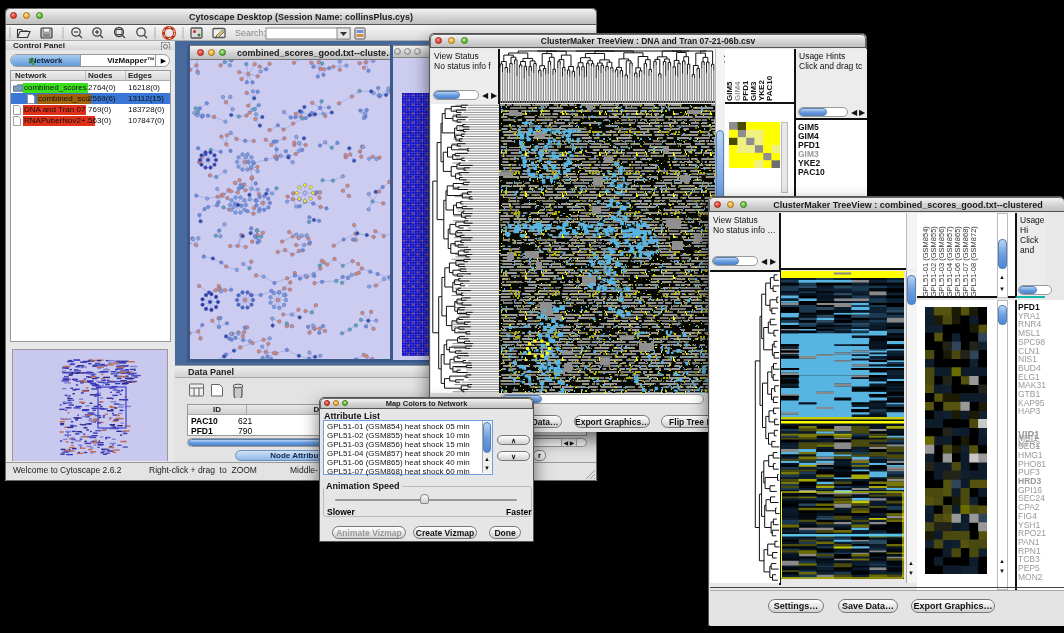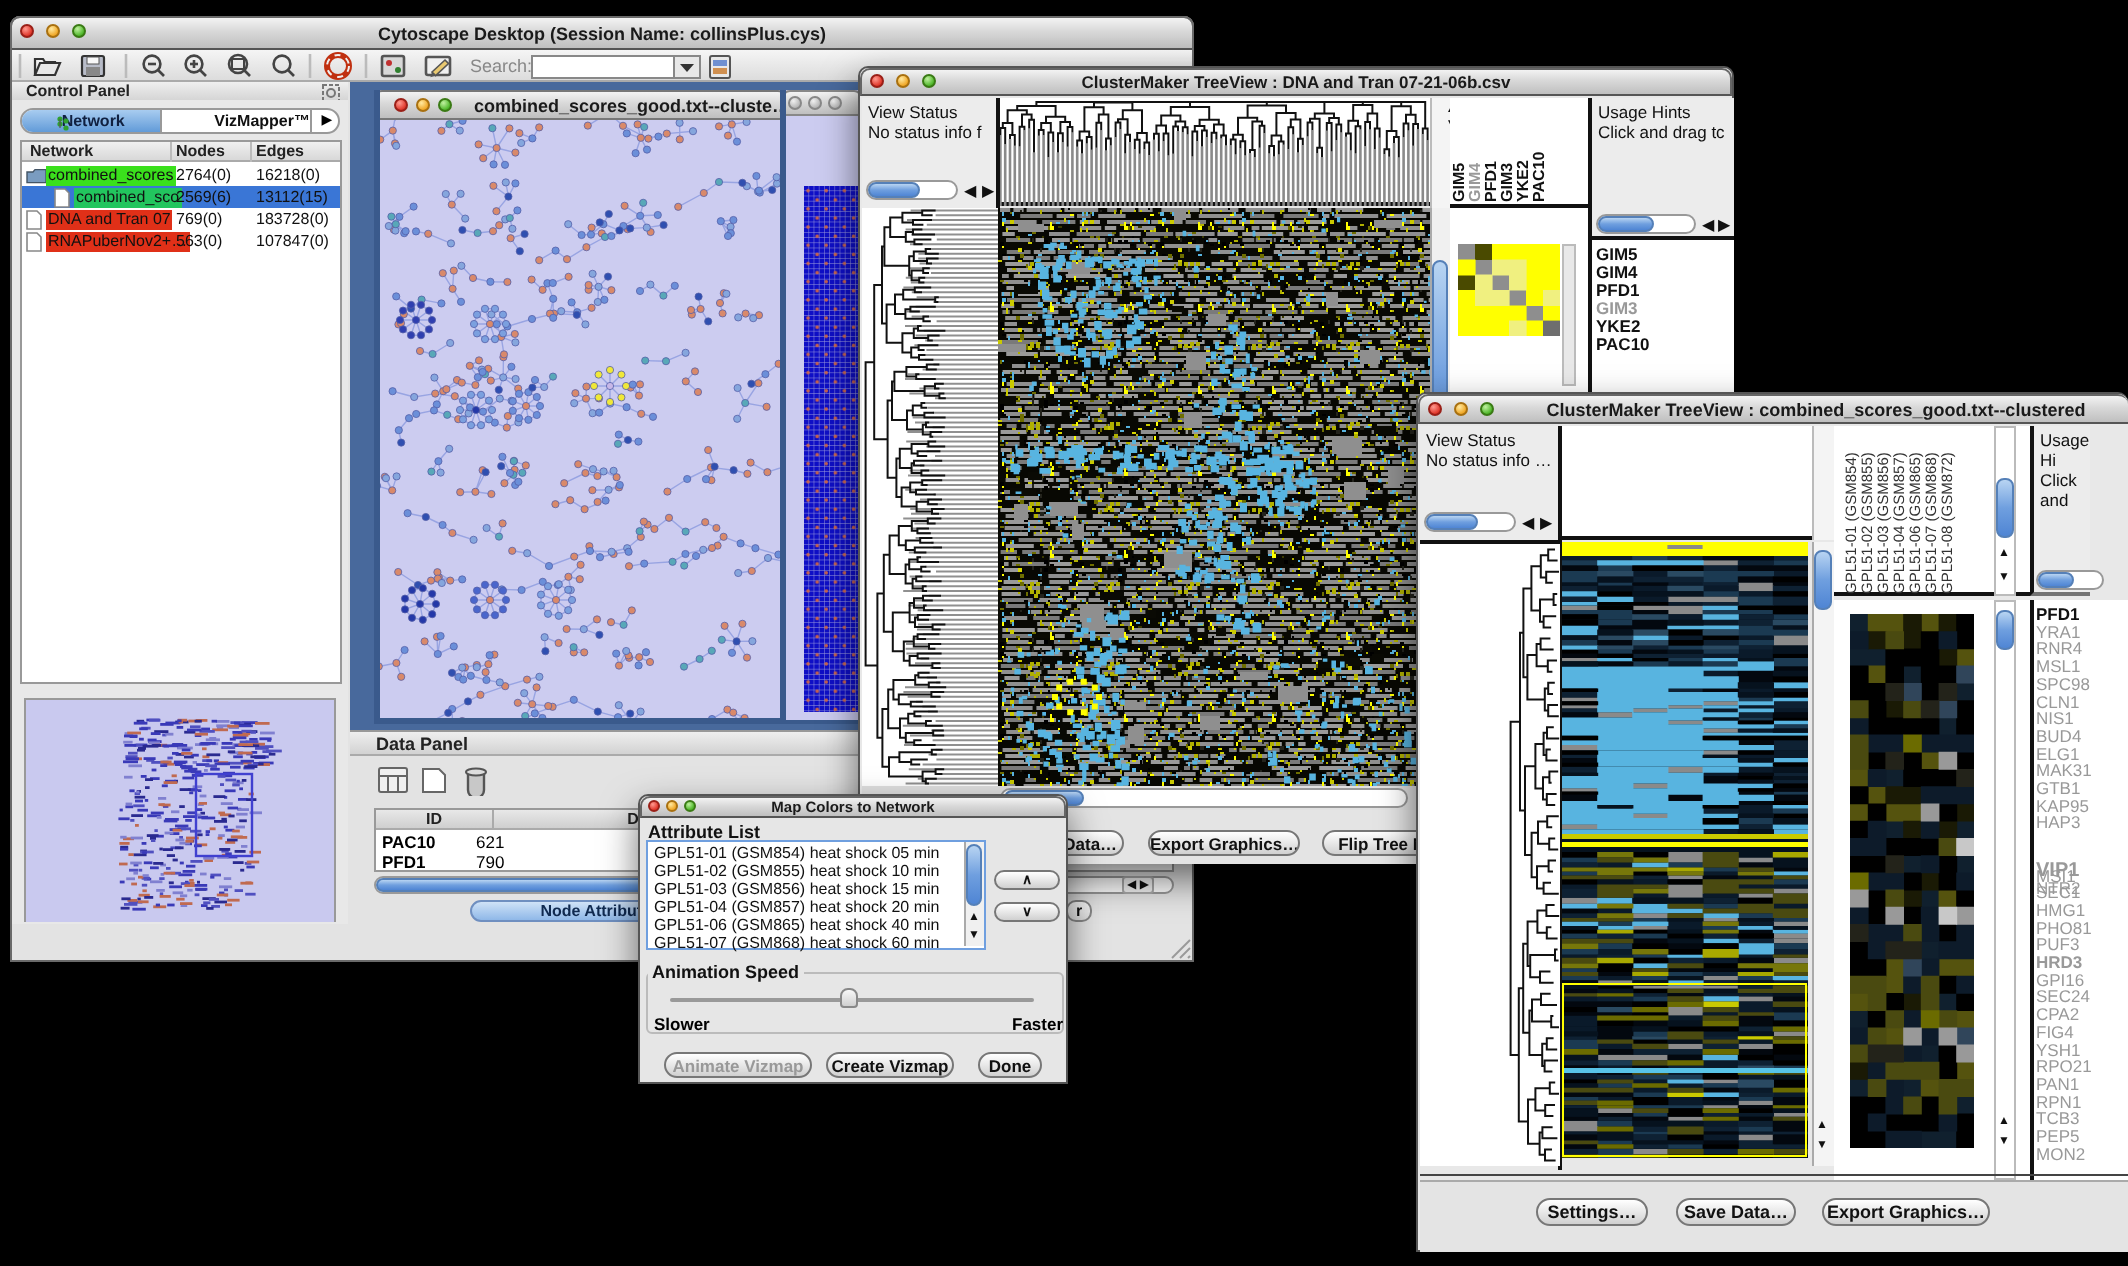--- a/index.html
+++ b/index.html
@@ -93,21 +93,21 @@
           <path d="M0.5 2 h3 l1-1.2 h5.5 v6.5 h-9.5 z" fill="#7a9cc0" stroke="#456" stroke-width="0.7"></path>
         </svg>
         <span class="abs" style="left:12px;top:0.5px;background:#3ae01c;padding:0 1px;height:10px">combined_scores</span>
         <span class="abs" style="left:77px;top:0.5px">2764(0)</span>
         <span class="abs" style="left:117px;top:0.5px">16218(0)</span>
       </div>
       <div class="abs" style="left:0;top:22px;width:100%;height:11px;background:#3a76d6;font-size:8px;color:#111">
         <svg class="abs" style="left:16px;top:0.5px" width="8" height="10">
           <path d="M0.5 0.5 h5 l2 2 v7 h-7 z" fill="#fff" stroke="#888" stroke-width="0.8"></path>
         </svg>
-        <span class="abs" style="left:26px;top:0.5px;background:#22c55e;padding:0 1px;height:10px">combined_sco</span>
+        <span class="abs" style="left:26px;top:0.5px;background:#a16207;padding:0 1px;height:10px">combined_sco</span>
         <span class="abs" style="left:77px;top:0.5px">2569(6)</span>
         <span class="abs" style="left:117px;top:0.5px">13112(15)</span>
       </div>
       <div class="abs" style="left:0;top:33px;width:100%;height:11px;font-size:8px;color:#111">
         <svg class="abs" style="left:2px;top:0.5px" width="8" height="10">
           <path d="M0.5 0.5 h5 l2 2 v7 h-7 z" fill="#fff" stroke="#888" stroke-width="0.8"></path>
         </svg>
         <span class="abs" style="left:12px;top:0.5px;background:#e03018;padding:0 1px;height:10px">DNA and Tran 07</span>
         <span class="abs" style="left:77px;top:0.5px">769(0)</span>
         <span class="abs" style="left:117px;top:0.5px">183728(0)</span>
@@ -558,20 +558,25 @@
         <div class="abs" style="left:3px;top:11px;font-size:8.5px;font-weight:bold">PAC10</div>
         <div class="abs" style="left:50px;top:11px;font-size:8.5px">621</div>
         <div class="abs" style="left:3px;top:21px;font-size:8.5px;font-weight:bold">PFD1</div>
         <div class="abs" style="left:50px;top:21px;font-size:8.5px">790</div>
       </div>
       <div class="sbtrack" style="left:12px;top:73px;width:400px;height:9px"></div>
       <div class="sbthumb" style="left:13px;top:74px;width:340px;height:7px"></div>
       <div class="abs" style="left:386px;top:73px;width:16px;height:9px;background:#f4f4f4;border:1px solid #aaa;border-radius:2px;font-size:6px;line-height:8px;text-align:center;color:#111">◀ ▶</div>
       <div class="abs" style="left:358px;top:85px;width:13px;height:11px;background:linear-gradient(#fff,#ddd);border:1px solid #888;border-radius:5px 5px 5px 5px;font-size:8px;font-weight:bold;text-align:center;line-height:10px;color:#111">r</div>
       <div class="abs" style="left:60px;top:85px;width:160px;height:11px;background:linear-gradient(#cfe2f7,#8fb8e8);border:1px solid #6f8fc0;border-radius:6px;font-size:8px;font-weight:bold;text-align:center;line-height:10px;color:#102a50">Node Attribute Browser</div>
+    </div>
+    <div class="abs" style="left:1px;top:454px;width:590px;height:18px;border-top:1px solid #999;font-size:8.5px;color:#222;background:#e3e3e3">
+      <span class="abs" style="left:7px;top:2px">Welcome to Cytoscape 2.6.2</span>
+      <span class="abs" style="left:143px;top:2px">Right-click + drag &nbsp;to &nbsp;ZOOM</span>
+      <span class="abs" style="left:284px;top:2px">Middle-</span>
     </div>
     <svg class="abs" style="left:578px;top:459px" width="13" height="13">
       <g stroke="#999" stroke-width="1">
         <line x1="3" y1="12" x2="12" y2="3"></line>
         <line x1="7" y1="12" x2="12" y2="7"></line>
         <line x1="11" y1="12" x2="12" y2="11"></line>
       </g>
     </svg>
     <div class="abs" style="left:0;top:0;width:592px;height:473px;border:1px solid #6a6a6a;border-radius:5px 5px 0 0;pointer-events:none"></div>
   </div>
@@ -1503,21 +1508,21 @@
     <div class="abs" style="left:221px;top:16px;width:8px;height:84px;font-size:7.5px;color:#333;writing-mode:vertical-rl;transform:rotate(180deg);line-height:8px;white-space:nowrap">GPL51-02 (GSM855)</div>
     <div class="abs" style="left:229px;top:16px;width:8px;height:84px;font-size:7.5px;color:#333;writing-mode:vertical-rl;transform:rotate(180deg);line-height:8px;white-space:nowrap">GPL51-03 (GSM856)</div>
     <div class="abs" style="left:237px;top:16px;width:8px;height:84px;font-size:7.5px;color:#333;writing-mode:vertical-rl;transform:rotate(180deg);line-height:8px;white-space:nowrap">GPL51-04 (GSM857)</div>
     <div class="abs" style="left:245px;top:16px;width:8px;height:84px;font-size:7.5px;color:#333;writing-mode:vertical-rl;transform:rotate(180deg);line-height:8px;white-space:nowrap">GPL51-06 (GSM865)</div>
     <div class="abs" style="left:253px;top:16px;width:8px;height:84px;font-size:7.5px;color:#333;writing-mode:vertical-rl;transform:rotate(180deg);line-height:8px;white-space:nowrap">GPL51-07 (GSM868)</div>
     <div class="abs" style="left:261px;top:16px;width:8px;height:84px;font-size:7.5px;color:#333;writing-mode:vertical-rl;transform:rotate(180deg);line-height:8px;white-space:nowrap">GPL51-08 (GSM872)</div>
     <div class="abs" style="left:288px;top:16px;width:11px;height:85px;background:#fff;border:1px solid #bbb"></div>
     <div class="sbthumb" style="left:289px;top:42px;width:9px;height:30px;border-radius:4px"></div>
     <div class="arr" style="left:290px;top:76px;font-size:6px">▲</div>
     <div class="arr" style="left:290px;top:88px;font-size:6px">▼</div>
-    <div class="abs" style="left:306px;top:16px;width:30px;height:85px;background:#ececec;border-left:2px solid #111;border-bottom:2px solid #737373;font-size:8.5px;color:#111;padding:2px 0 0 3px">Usage Hi<br>Click and</div>
+    <div class="abs" style="left:306px;top:16px;width:30px;height:85px;background:#ececec;border-left:2px solid #111;border-bottom:2px solid #14b8a6;font-size:8.5px;color:#111;padding:2px 0 0 3px">Usage Hi<br>Click and</div>
     <div class="sbtrack" style="left:309px;top:88px;width:34px;height:10px"></div>
     <div class="sbthumb" style="left:310px;top:89px;width:18px;height:8px"></div>
     <div class="abs" style="left:70px;top:16px;width:2px;height:372px;background:#111"></div>
     <div class="abs" style="left:1px;top:75px;width:70px;height:311px;background:#fff;overflow:hidden">
       <svg width="70" height="311">
         <path d="M67.5 2.8H64.1V8.3H68.8M69.5 13.9H63.1V19.4H66.4M68.6 25H66.8V30.5H68.3M68.1 36.1H61.8V41.7H65.6M65.2 47.2H60.3V52.8H66.8M68.5 58.3H63.9V63.9H66.2M67.4 69.4H64.1V75H66.5M69 80.5H64.1V86.1H69.4M66.9 91.6H63.5V97.2H69.6M65.4 102.7H63.2V108.3H68.8M69.1 113.8H64.7V119.4H65.8M68.3 125H63.4V130.5H67.6M69.4 136.1H63.6V141.6H66.1M67.6 147.2H64.6V152.7H69.1M68 158.3H64.3V163.8H66.5M65.5 169.4H61.8V174.9H69.4M67.3 180.5H63.2V186H69.6M65.7 191.6H63.4V197.2H68.8M68.8 202.7H67.5V208.3H69.3M65.2 213.8H60V219.4H66.8M65.3 224.9H60.5V230.5H68.5M66.7 236H65.6V241.6H69.5M66.8 247.1H63.4V252.7H68.6M69 258.2H62.3V263.8H66.2M67.6 269.3H64.9V274.9H69.5M67.5 280.5H62.6V286H66.7M66.3 291.6H61.2V297.1H68.7M66 302.7H62.5V308.2H67.8M64.1 5.6H60.4V16.7H63.1M66.8 27.8H60V38.9H61.8M60.3 50H58.3V61.1H63.9M64.1 72.2H62.4V83.3H64.1M63.5 94.4H61.8V105.5H63.2M64.7 116.6H61.5V127.7H63.4M63.6 138.8H59V149.9H64.6M64.3 161.1H58.5V172.2H61.8M63.2 183.3H58.7V194.4H63.4M67.5 205.5H55.1V216.6H60M60.5 227.7H56V238.8H65.6M63.4 249.9H61.1V261H62.3M64.9 272.1H57.7V283.2H62.6M61.2 294.3H59.8V305.4H62.5M60.4 11.1H55.7V33.3H60M58.3 55.5H53.7V77.8H62.4M61.8 100H57.7V122.2H61.5M59 144.4H55.8V166.6H58.5M58.7 188.8H53.8V211H55.1M56 233.2H54.7V255.5H61.1M57.7 277.7H54V299.9H59.8M55.7 22.2H51.7V66.6H53.7M57.7 111.1H52.5V155.5H55.8M53.8 199.9H51.6V244.4H54.7M51.7 44.4H50V133.3H52.5M51.6 222.1H49.4V288.8H54M50 88.9H45.3V255.5H49.4" stroke="#111" fill="none" stroke-width="1"></path>
       </svg>
     </div>
     <div class="abs" style="left:72px;top:74px;width:123px;height:308px">
       <svg width="123" height="308">

